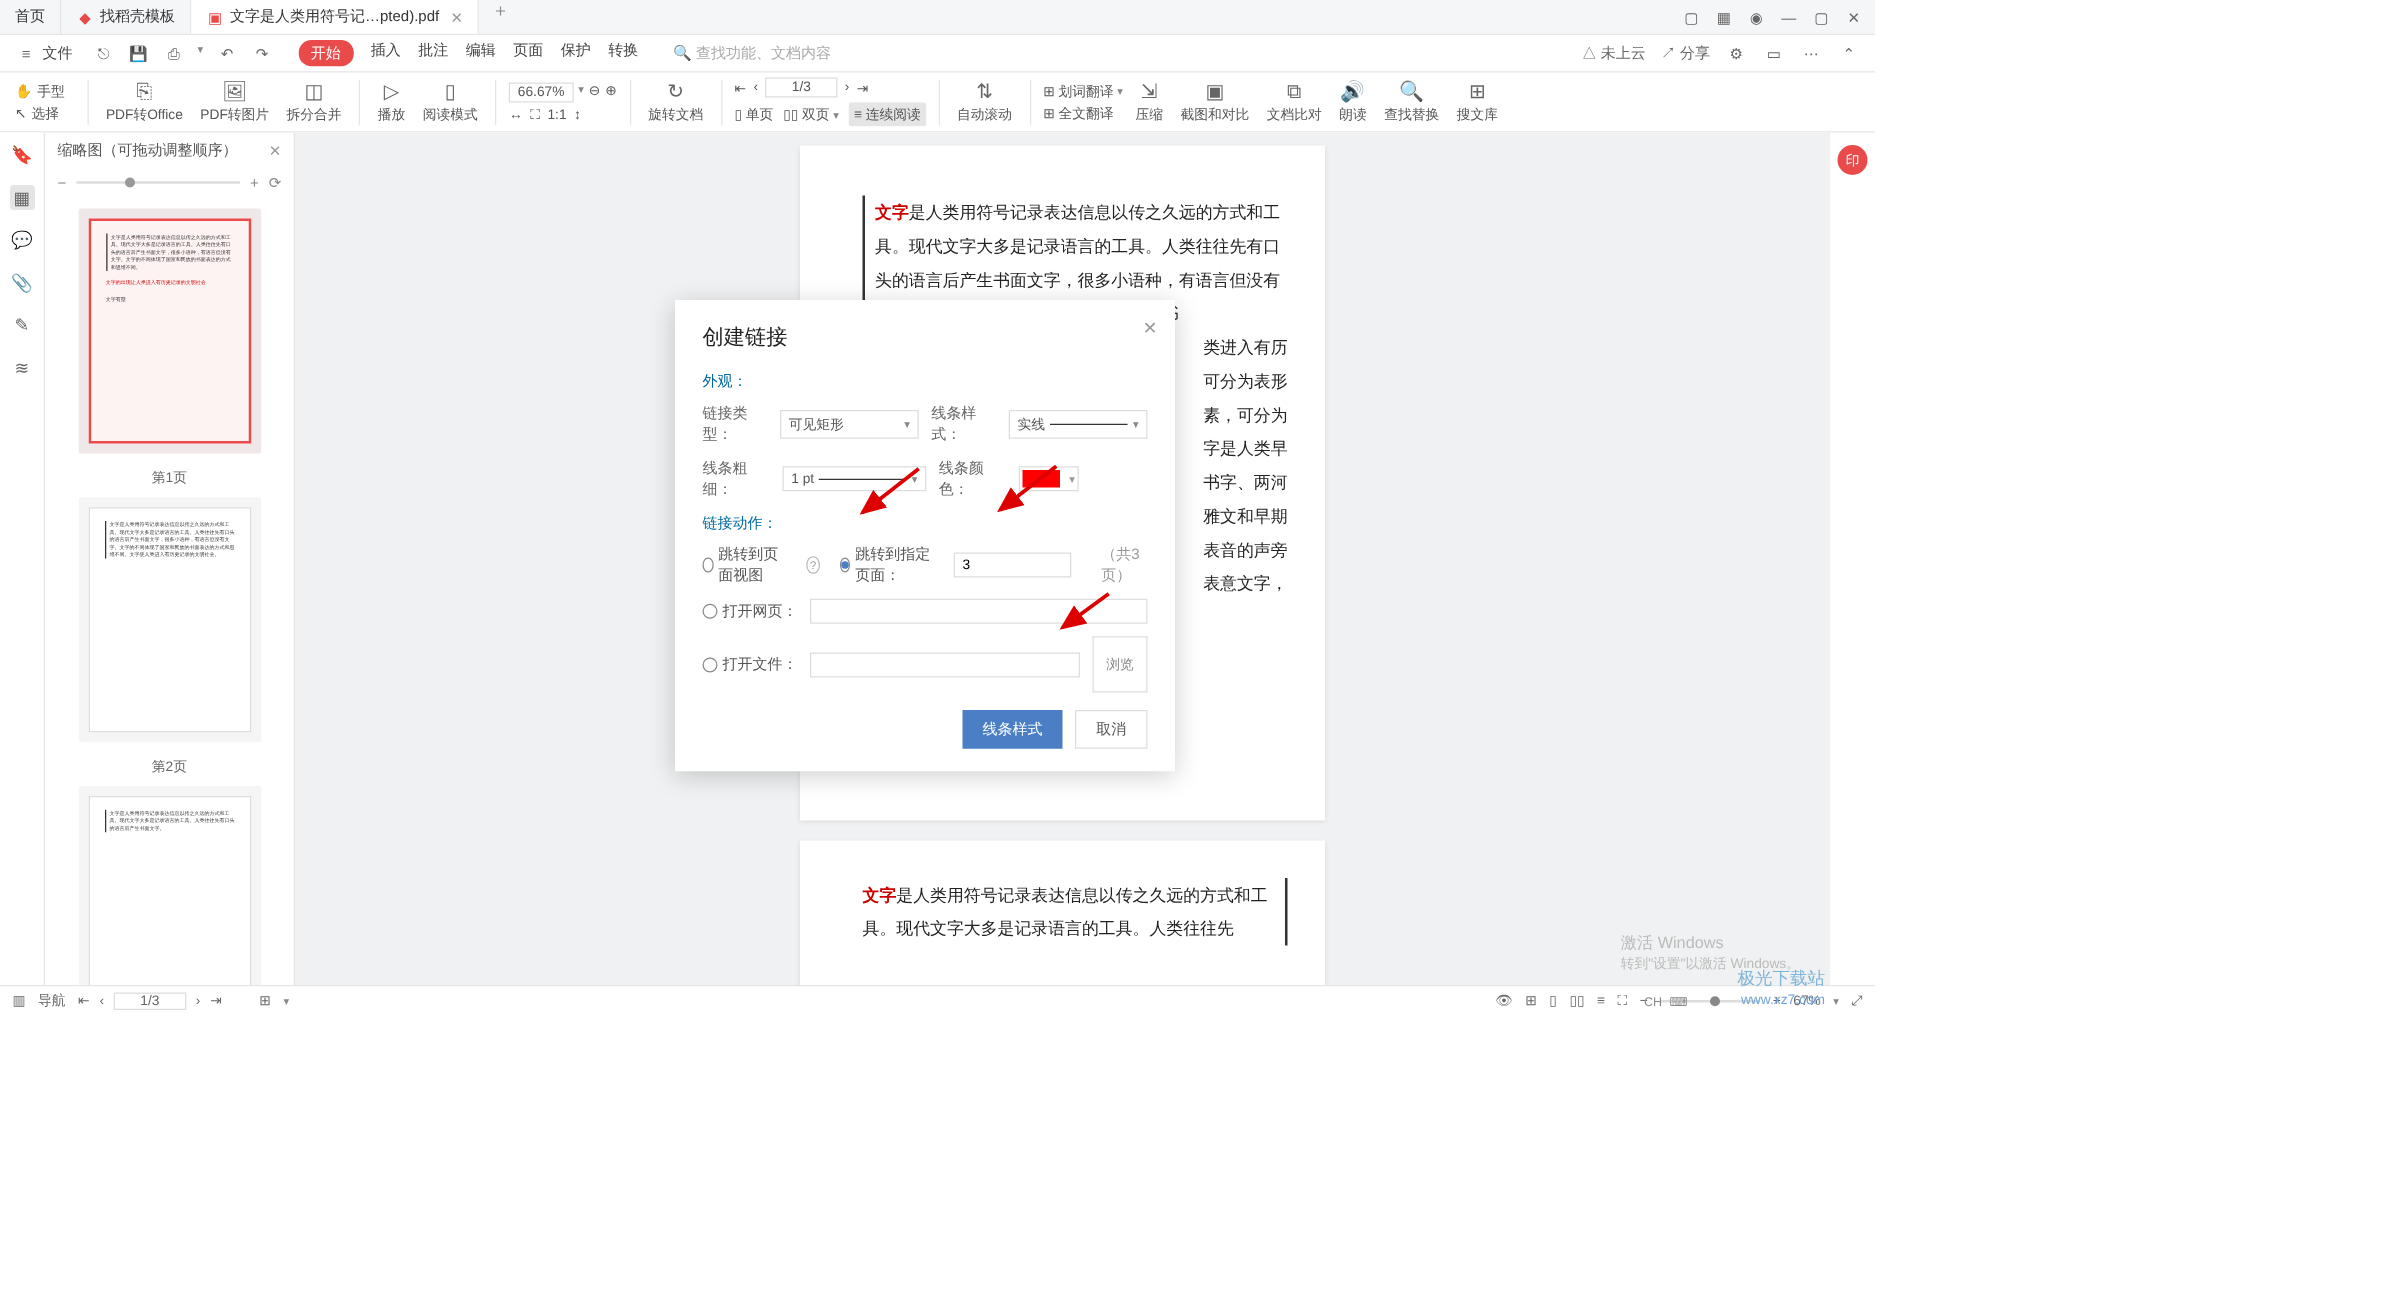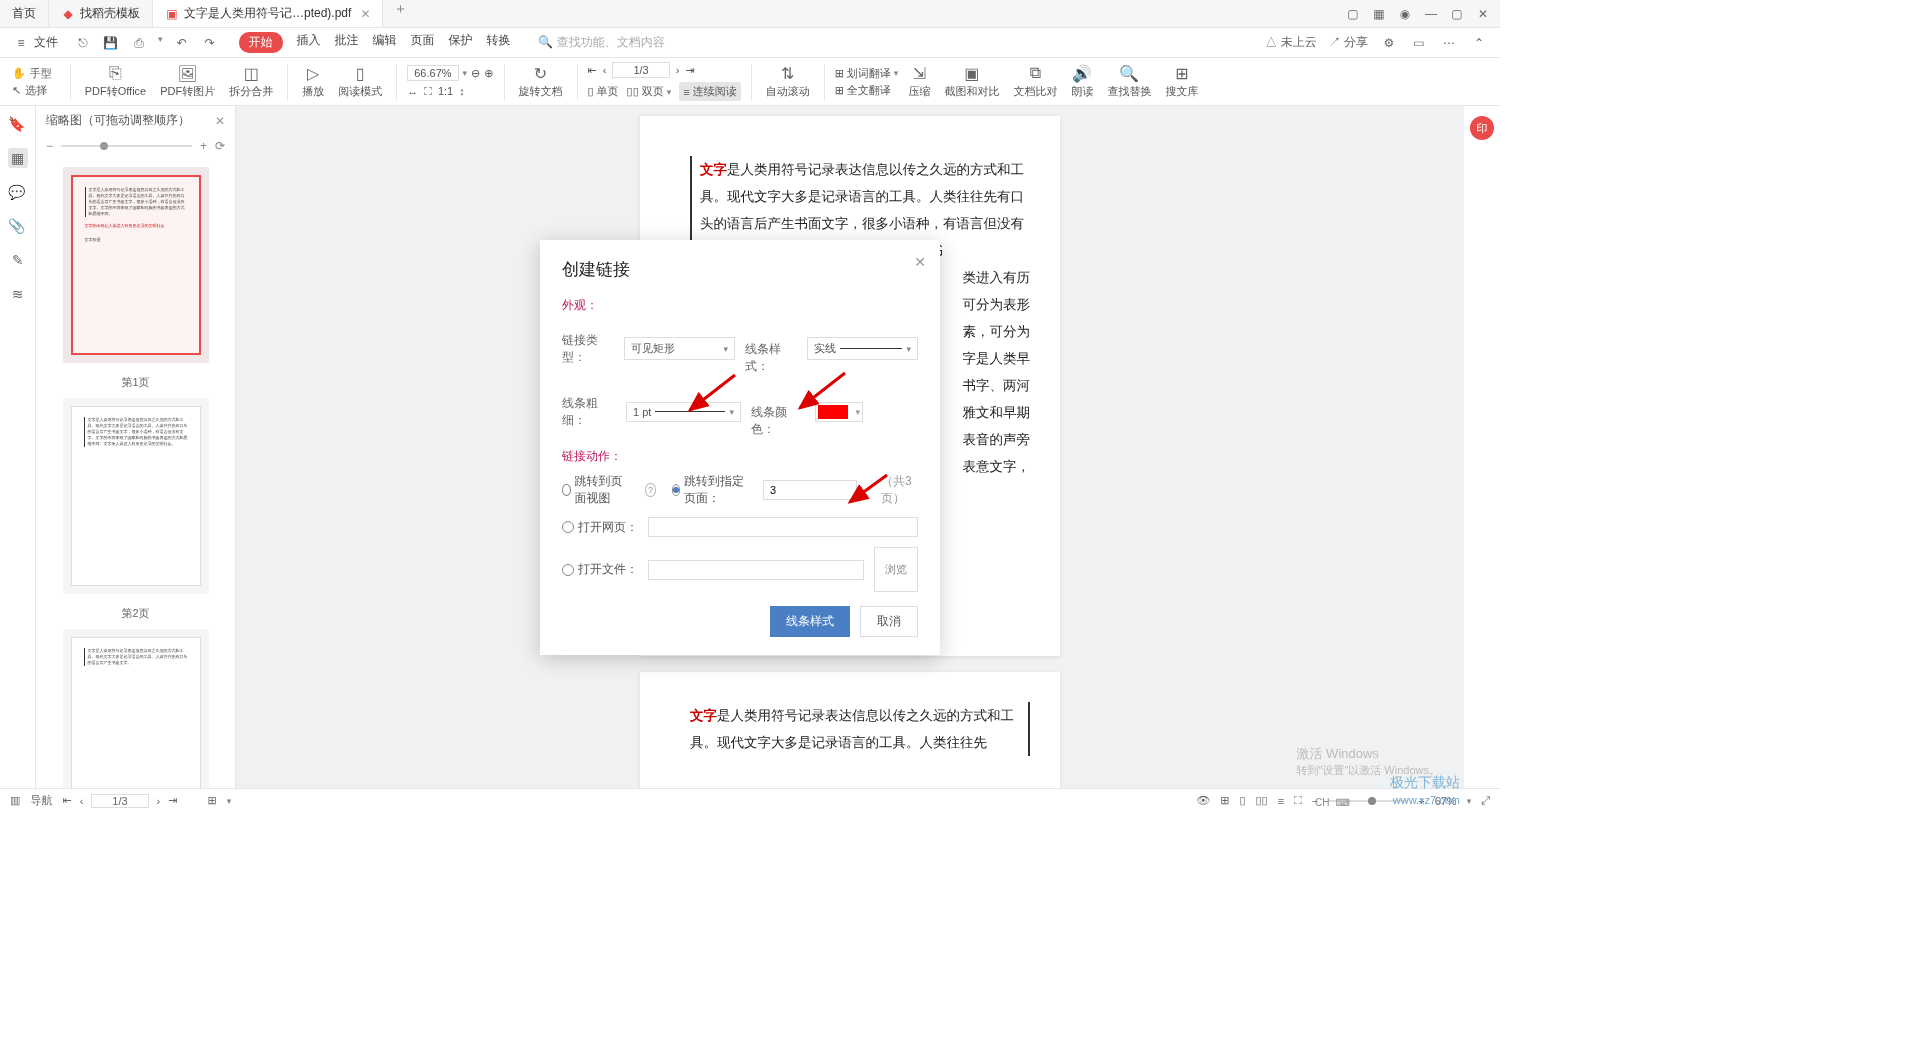--- a/index.html
+++ b/index.html
@@ -28,21 +28,21 @@
 .search-box { color: #aaa; font-size: 12px; margin-left: 20px; }
 
 
 .ribbon { height: 48px; display: flex; align-items: center; padding: 0 12px; gap: 6px; border-bottom: 1px solid #e5e5e5; font-size: 11px; color: #555; }
 .ribbon-group { display: flex; flex-direction: column; align-items: center; gap: 2px; padding: 0 4px; cursor: pointer; }
 .ribbon-group .ricon { font-size: 16px; color: #666; height: 18px; display: flex; align-items: center; }
 .ribbon-group .rlabel { font-size: 11px; white-space: nowrap; }
 .ribbon-sep { width: 1px; height: 36px; background: #e5e5e5; margin: 0 4px; }
 .ribbon-left { display: flex; flex-direction: column; gap: 2px; font-size: 11px; margin-right: 8px; }
 .ribbon-left div { display: flex; align-items: center; gap: 4px; cursor: pointer; }
-.zoom-field { display: flex; align-items: center; gap: 4px; }
+.zoom-field { display: flex; gap: 4px; }
 .zoom-val { border: 1px solid #ddd; padding: 1px 6px; font-size: 11px; }
 .page-field { border: 1px solid #ddd; padding: 1px 20px; font-size: 11px; }
 .ribbon-smallicons { display: flex; gap: 6px; }
 .ribbon-btn { display: flex; align-items: center; gap: 3px; cursor: pointer; }
 .ribbon-btn.active { background: #e5e5e5; padding: 2px 4px; border-radius: 2px; }
 
 
 .main { display: flex; height: calc(100% - 28px - 30px - 48px - 24px); }
 .vtoolbar { width: 36px; background: #fff; border-right: 1px solid #e5e5e5; display: flex; flex-direction: column; align-items: center; padding-top: 8px; gap: 14px; color: #666; }
 .vtoolbar-item { width: 20px; height: 20px; display: flex; align-items: center; justify-content: center; cursor: pointer; font-size: 14px; }
@@ -69,24 +69,24 @@
 .page { width: 420px; min-height: 540px; background: #fff; box-shadow: 0 1px 4px rgba(0,0,0,0.1); padding: 40px 30px 30px 50px; position: relative; }
 .page-text { font-size: 13.5px; line-height: 2; color: #222; border-left: 2px solid #333; padding-left: 8px; }
 .page-text .red { color: #c00; font-weight: bold; }
 .page-link-text { color: #c00; margin-left: 60px; font-size: 13px; text-decoration: underline; margin-top: 24px; display: block; }
 
 .right-rail { width: 36px; display: flex; flex-direction: column; align-items: center; padding-top: 10px; }
 .red-badge { width: 24px; height: 24px; background: #e94b4b; border-radius: 50%; color: #fff; display: flex; align-items: center; justify-content: center; font-size: 11px; cursor: pointer; }
 .dialog { position: absolute; left: 540px; top: 240px; width: 400px; background: #fff; box-shadow: 0 4px 20px rgba(0,0,0,0.2); padding: 18px 22px; font-size: 12px; color: #555; }
 .dialog-title { font-size: 17px; color: #222; margin-bottom: 16px; }
 .dialog-close { position: absolute; right: 14px; top: 14px; color: #999; cursor: pointer; font-size: 14px; }
-.dialog-section { font-size: 12px; color: #be185d; margin-bottom: 8px; }
+.dialog-section { font-size: 12px; color: #0369a1; margin-bottom: 8px; }
 .dialog-row { display: flex; align-items: center; gap: 10px; margin-bottom: 10px; }
 .dialog-label { width: 54px; color: #666; }
-.dialog-label-short { width: 54px; color: #666; margin-top: 19px; }
+.dialog-label-short { width: 54px; color: #666; }
 .dsel { border: 1px solid #ddd; padding: 3px 6px; font-size: 11px; background: #fff; width: 115px; display: flex; align-items: center; justify-content: space-between; cursor: pointer; }
 .dsel .line { flex: 1; height: 1px; background: #333; margin: 0 4px; }
 .dsel-color { width: 48px; height: 20px; border: 1px solid #ddd; display: flex; align-items: center; padding: 2px; }
 .dsel-color .sw { width: 30px; height: 14px; background: #f00; }
 .dsel-color .ar { margin-left: auto; color: #999; font-size: 9px; }
 .radio-row { display: flex; align-items: center; gap: 16px; margin-bottom: 10px; }
 .radio { display: flex; align-items: center; gap: 4px; cursor: pointer; }
 .radio-dot { width: 12px; height: 12px; border: 1px solid #888; border-radius: 50%; display: flex; align-items: center; justify-content: center; }
 .radio-dot.checked::after { content: ''; width: 6px; height: 6px; background: #4a7fc5; border-radius: 50%; }
 .qmark { width: 14px; height: 14px; border: 1px solid #bbb; border-radius: 50%; display: inline-flex; align-items: center; justify-content: center; font-size: 9px; color: #999; }

